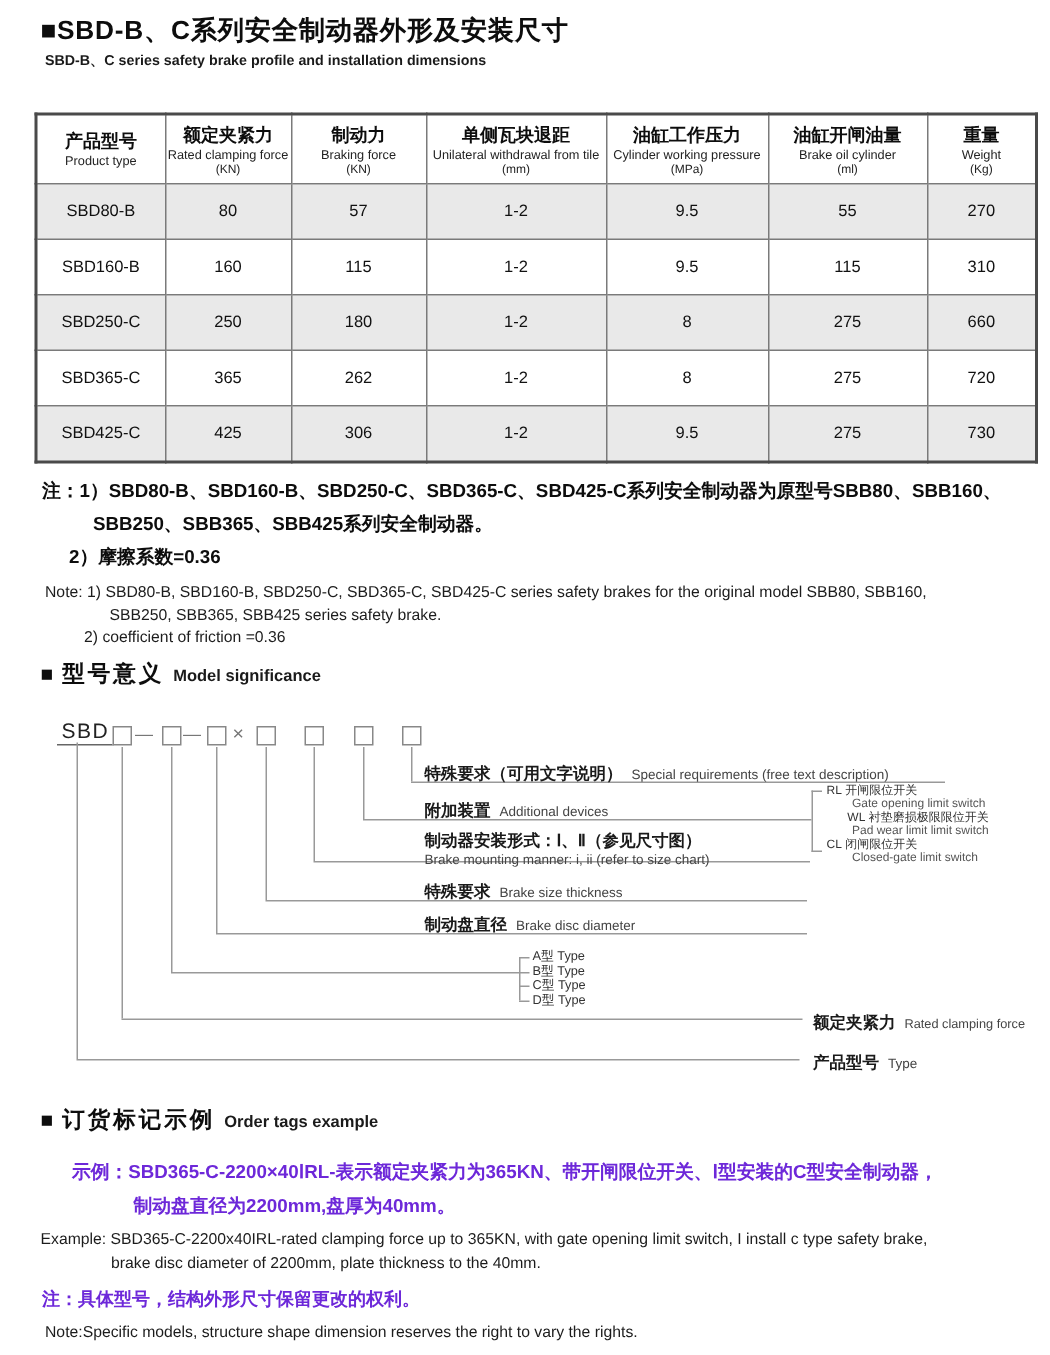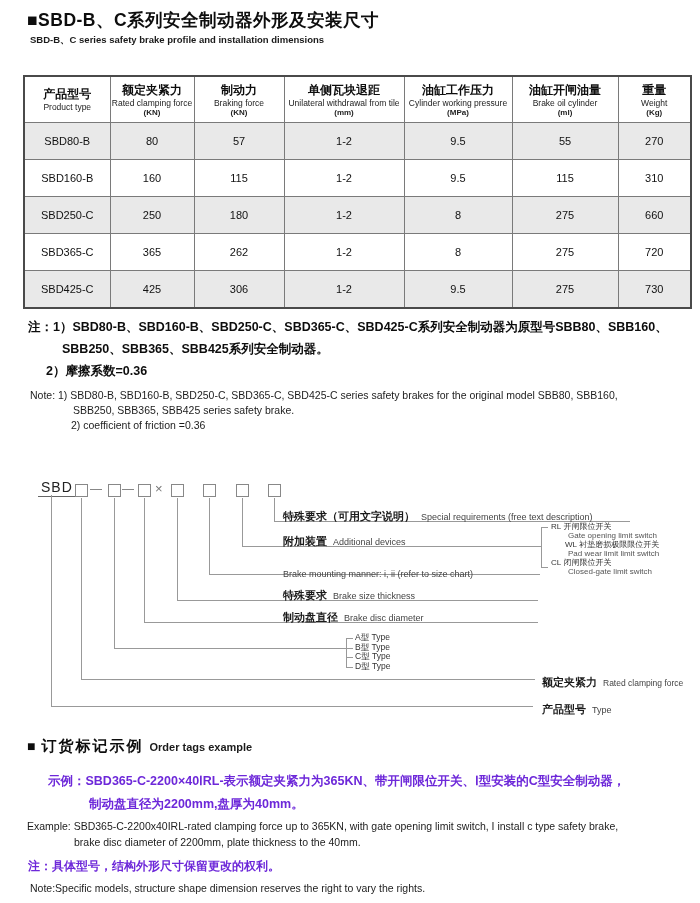--- a/index.html
+++ b/index.html
@@ -11,21 +11,21 @@
   .title-en{left:30px;top:34px;font-size:9.5px;font-weight:bold;color:#1a1a1a;}
   
   table.spec{position:absolute;left:23px;top:75px;width:667px;border-collapse:collapse;
              border:2px solid #4a4a4a;table-layout:fixed;}
   table.spec th,table.spec td{border:1px solid #7a7a7a;text-align:center;vertical-align:middle;padding:0;}
   table.spec thead th{height:45px;background:#fff;}
   table.spec td{height:36px;font-size:11px;color:#111;text-align:center;}
   tr.shade td{background:#e9e9e9;}
   .hz{font-size:12px;font-weight:bold;color:#0d0d0d;line-height:14px;}
   .he{font-size:8.5px;font-weight:400;color:#222;line-height:10px;margin-top:1px;}
-  .hu{font-size:8px;font-weight:700;color:#222;line-height:9px;}
+  .hu{font-size:8px;font-weight:400;color:#222;line-height:9px;}
   
   .nzh{font-size:12.5px;font-weight:bold;color:#0d0d0d;}
   .nen{font-size:10.5px;color:#1c1c1c;}
   
   .sec-h{font-weight:bold;}
   .sec-h .marker{font-size:14px;color:#0d0d0d;}
   .sec-h .sec-zh{font-size:15px;color:#0d0d0d;letter-spacing:2px;margin-left:6px;}
   .sec-h .sec-en{font-size:11px;color:#1a1a1a;margin-left:6px;}
   
   .diagram{position:absolute;left:0;top:478px;width:700px;height:240px;}
@@ -149,22 +149,25 @@
           <td>730</td>
         </tr>
       </tbody>
   </table>
 
   <div class="abs nzh" style="left:28px;top:319px;">注：1）SBD80-B、SBD160-B、SBD250-C、SBD365-C、SBD425-C系列安全制动器为原型号SBB80、SBB160、</div>
   <div class="abs nzh" style="left:62px;top:341px;">SBB250、SBB365、SBB425系列安全制动器。</div>
   <div class="abs nzh" style="left:46px;top:363px;">2）摩擦系数=0.36</div>
   <div class="abs nen" style="left:30px;top:389px;">Note: 1) SBD80-B, SBD160-B, SBD250-C, SBD365-C, SBD425-C series safety brakes for the original model SBB80, SBB160,</div>
   <div class="abs nen" style="left:73px;top:404px;">SBB250, SBB365, SBB425 series  safety brake.</div>
-  <div class="abs nen" style="left:56px;top:419px;margin-left:15px;">2) coefficient of friction =0.36</div>
-
+  <div class="abs nen" style="left:56px;top:419px;">2) coefficient of friction =0.36</div>
+
+  <div class="abs sec-h" style="left:27px;top:440px;">
+    <span class="marker">■</span><span class="sec-zh">型号意义</span><span class="sec-en">Model significance</span>
+  </div>
 
   <div class="diagram">
     <div class="sbd">SBD</div>
 
     <div class="mbox" style="left:75px"></div>
     <span class="msym" style="left:90px">—</span>
     <div class="mbox" style="left:108px"></div>
     <span class="msym" style="left:122px">—</span>
     <div class="mbox" style="left:138px"></div>
     <span class="msym" style="left:155px;font-size:13px;">×</span>
@@ -190,20 +193,23 @@
     <div class="hl" style="left:114px;top:170px;width:232px"></div>
     <div class="hl" style="left:81px;top:201px;width:454px"></div>
     <div class="hl" style="left:51px;top:228px;width:482px"></div>
 
     <div class="dlab" style="left:283px;top:28px;">
       <span class="zh">特殊要求（可用文字说明）</span><span class="en">Special requirements (free text description)</span>
     </div>
     <div class="dlab" style="left:283px;top:53px;">
       <span class="zh">附加装置</span><span class="en">Additional devices</span>
     </div>
+    <div class="dlab" style="left:283px;top:73px;">
+      <span class="zh">制动器安装形式：Ⅰ、Ⅱ（参见尺寸图）</span>
+    </div>
     <div class="dlab" style="left:283px;top:85px;">
       <span class="en" style="margin-left:0">Brake mounting manner: i, ii (refer to size chart)</span>
     </div>
     <div class="dlab" style="left:283px;top:107px;">
       <span class="zh">特殊要求</span><span class="en">Brake size thickness</span>
     </div>
     <div class="dlab" style="left:283px;top:129px;">
       <span class="zh">制动盘直径</span><span class="en">Brake disc diameter</span>
     </div>
 

